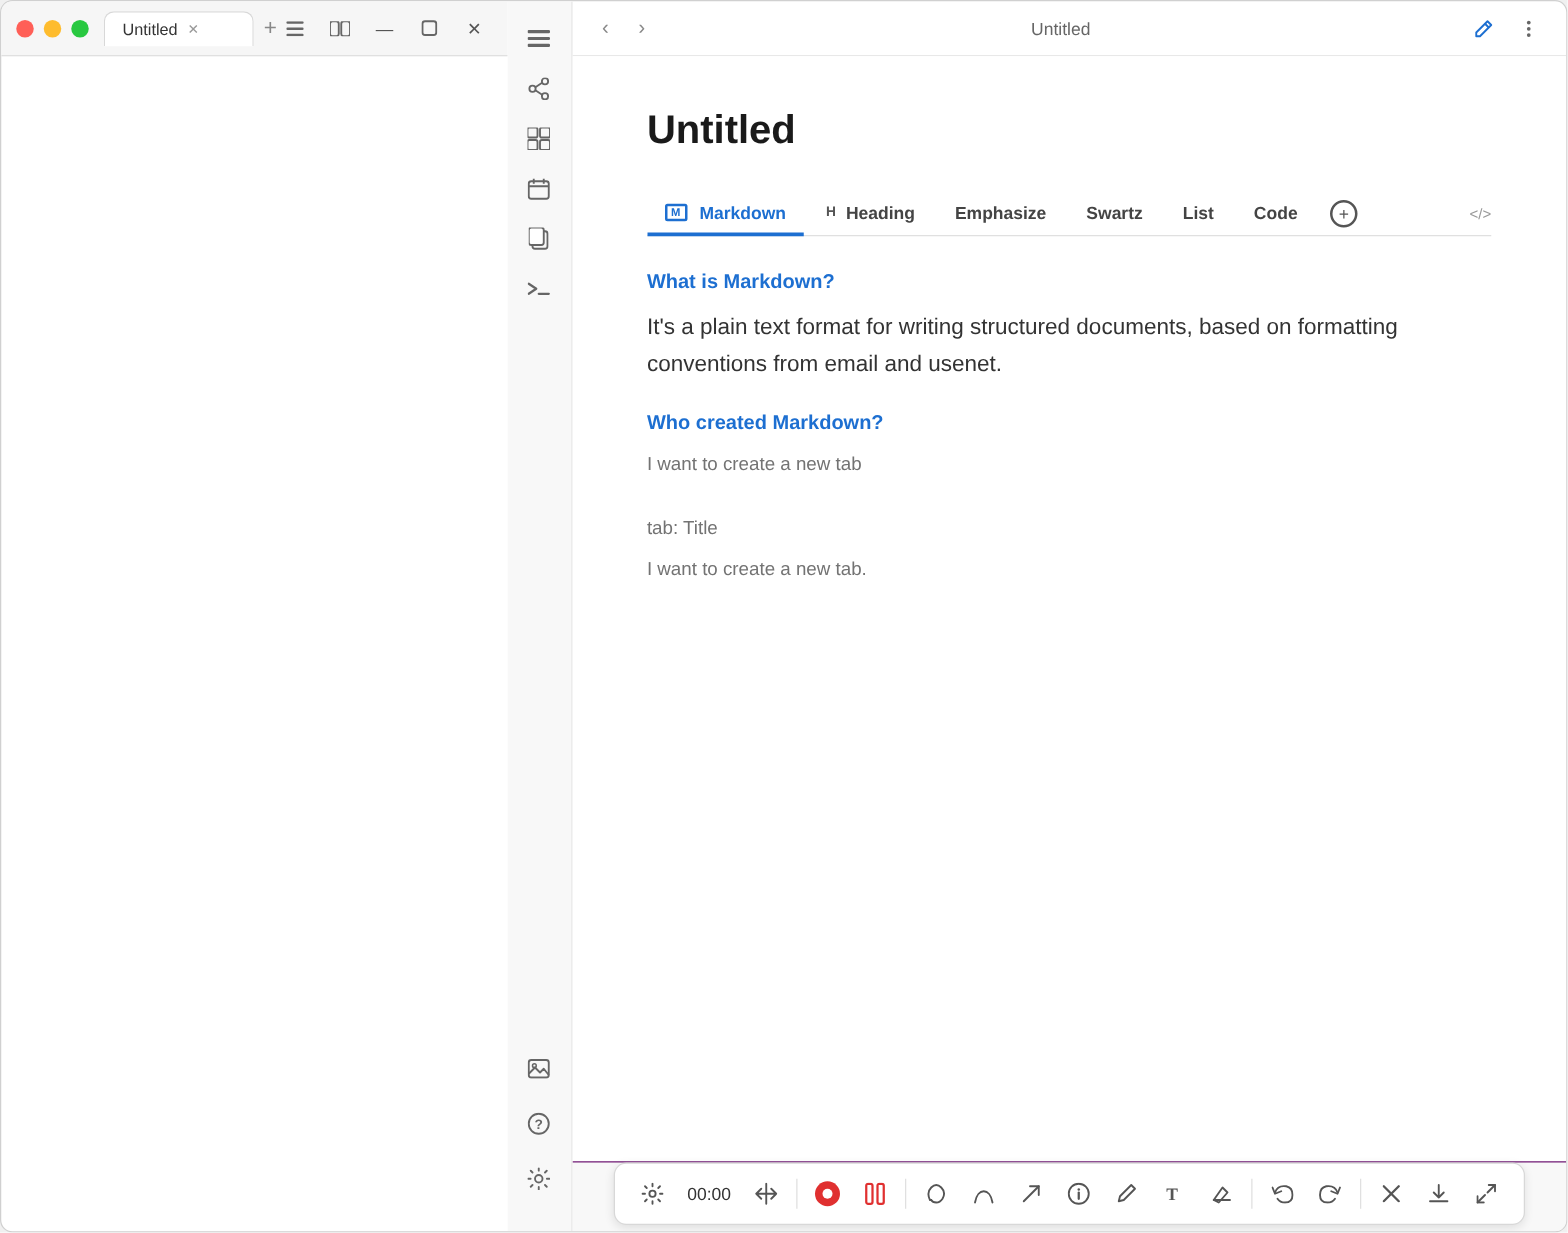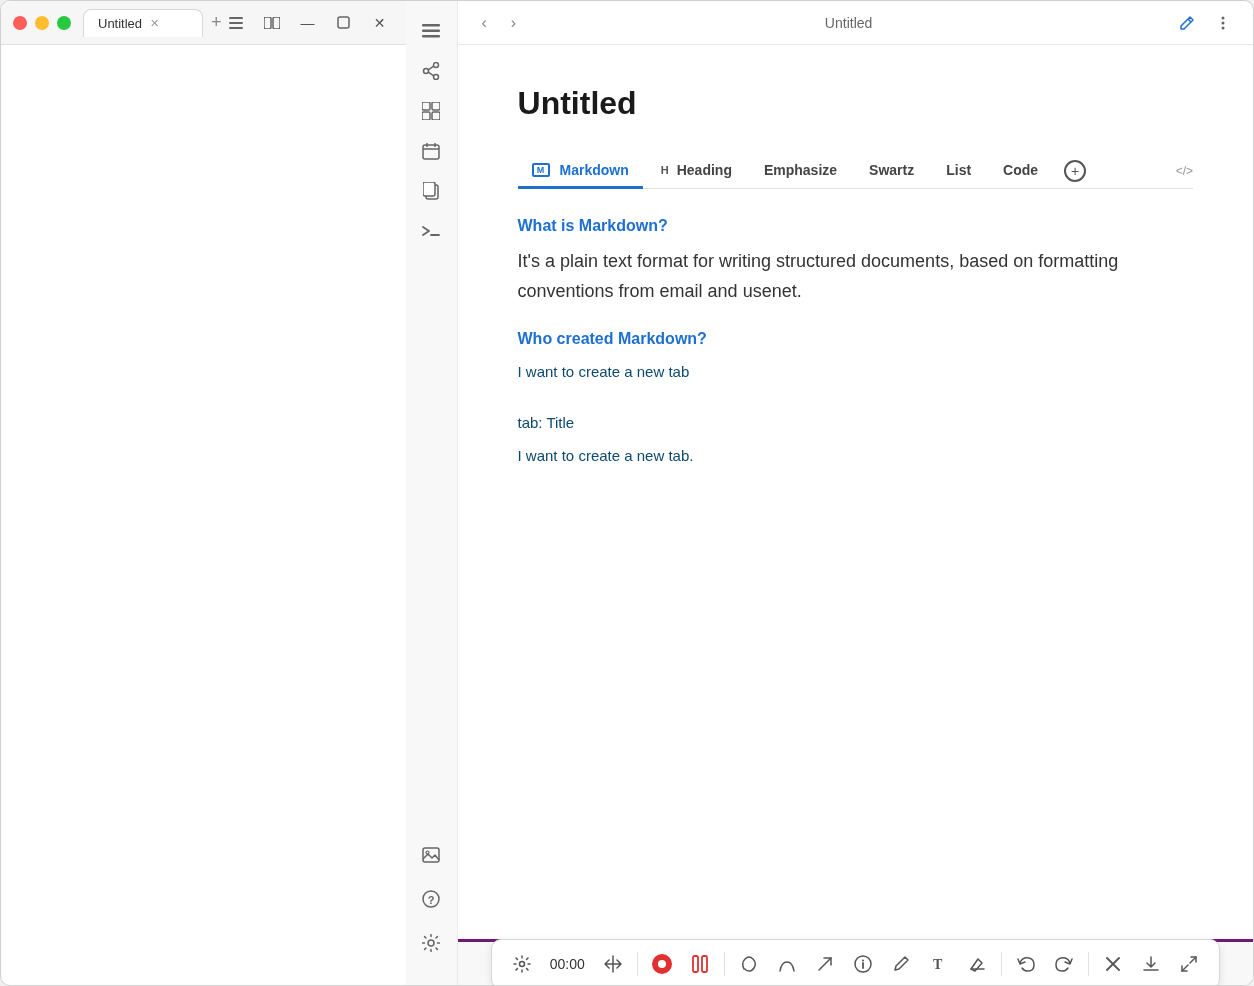--- a/index.html
+++ b/index.html
@@ -50,24 +50,24 @@
     .toolbar { display: flex; align-items: center; gap: 4px; border-bottom: 1px solid #e0e0e0; margin-bottom: 28px; padding-bottom: 0; }
     .toolbar-tab { display: flex; align-items: center; gap: 6px; padding: 8px 14px; cursor: pointer; font-size: 14px; font-weight: 600; color: #444; border-bottom: 3px solid transparent; margin-bottom: -1px; }
     .toolbar-tab.active { color: #1d6fd1; border-bottom: 3px solid #1d6fd1; }
     .toolbar-tab .h-prefix { font-size: 11px; font-weight: 700; color: #555; margin-right: 2px; }
     .toolbar-add { margin-left: 8px; width: 22px; height: 22px; border: 2px solid #555; border-radius: 50%; display: flex; align-items: center; justify-content: center; font-size: 14px; cursor: pointer; color: #555; }
     .toolbar-code { margin-left: auto; font-size: 12px; color: #999; cursor: pointer; }
 
     
     .doc-h2 { font-size: 16px; font-weight: 700; color: #1d6fd1; margin-bottom: 12px; }
     .doc-p { font-size: 18px; color: #333; line-height: 1.65; margin-bottom: 24px; }
-    .doc-plain { font-size: 15px; color: #0c4a6e; line-height: 1.65; margin-bottom: 8px; }
-
-    
-    .bottom-bar { height: 46px; background: #f8f8f8; border-top: 3px solid #701a75; display: flex; align-items: center; justify-content: center; flex-shrink: 0; }
+    .doc-plain { font-size: 15px; color: #737373; line-height: 1.65; margin-bottom: 8px; }
+
+    
+    .bottom-bar { height: 56px; background: #f8f8f8; border-top: 1px solid #701a75; display: flex; align-items: flex-start; justify-content: center; flex-shrink: 0; }
     .bottom-toolbar { display: flex; align-items: center; gap: 2px; background: #ffffff; border: 1px solid #d8d8d8; border-radius: 10px; padding: 6px 12px; box-shadow: 0 2px 8px rgba(0,0,0,0.1); }
     .bt-item { width: 36px; height: 36px; display: flex; align-items: center; justify-content: center; cursor: pointer; border-radius: 6px; color: #444; font-size: 16px; }
     .bt-sep { width: 1px; height: 24px; background: #e0e0e0; margin: 0 4px; }
     .bt-time { font-size: 14px; font-weight: 500; color: #333; padding: 0 8px; }
     .bt-record { width: 20px; height: 20px; background: #e03030; border-radius: 50%; display: flex; align-items: center; justify-content: center; }
     .bt-record-inner { width: 8px; height: 8px; background: white; border-radius: 50%; }
 
     
     svg { display: block; }
   </style>

